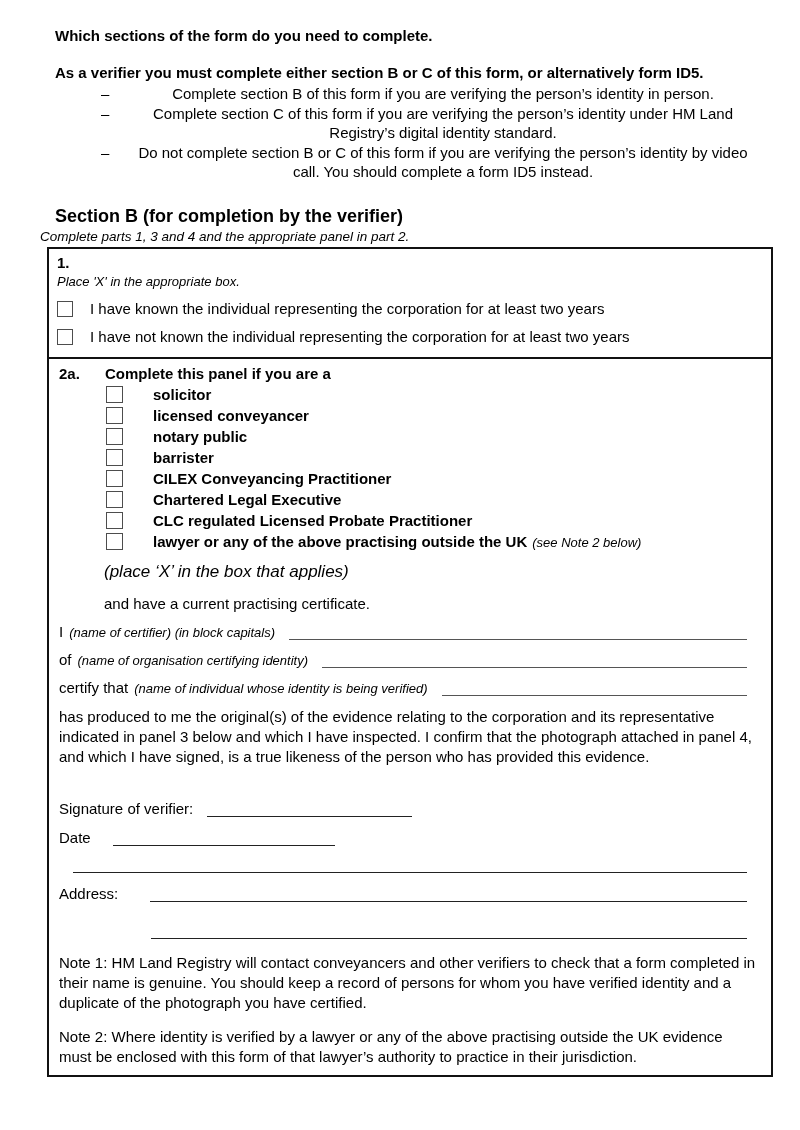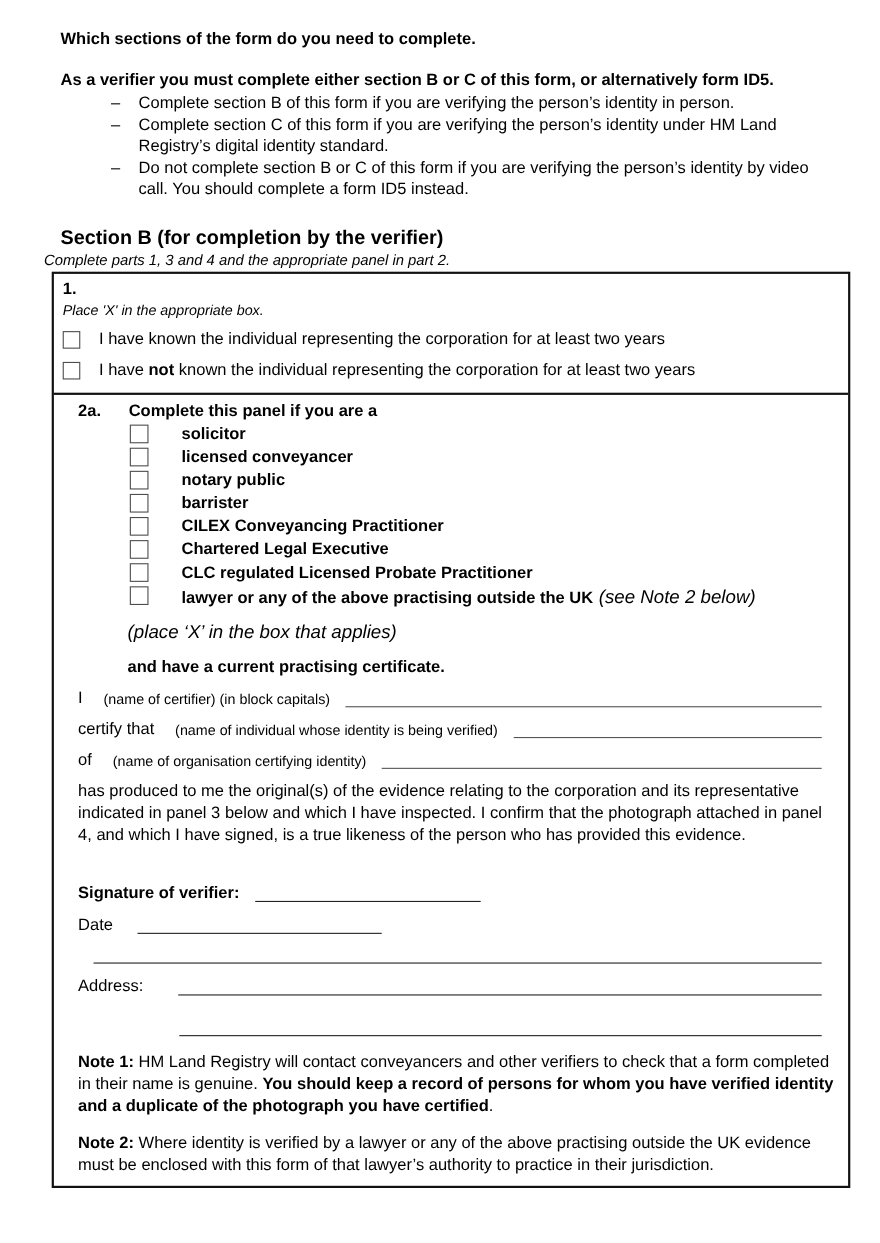--- a/index.html
+++ b/index.html
@@ -11,51 +11,51 @@
     color: #000;
     overflow: hidden;
   }
   .page { position: relative; width: 800px; height: 801px; padding-top: 26px; }
 
   
   .intro { margin: 0 40px 0 55px; font-size: 15px; line-height: 19px; }
   .intro-heading { font-weight: bold; margin-bottom: 18px; }
   .intro-subheading { font-weight: bold; }
   .bullet-list { margin-top: 2px; }
-  .bullet-item { position: relative; margin-left: 71px; margin-top: 1px; max-width: 655px; }
+  .bullet-item { position: relative; margin-left: 71px; margin-top: 1px; max-width: 655px; text-align: center; }
   .bullet-item::before { content: "\2013"; position: absolute; left: -25px; top: 0; }
 
   
   .sectionb-title { margin: 25px 0 0 55px; font-size: 18px; font-weight: bold; }
   .sectionb-subtitle { margin: 2px 0 3px 40px; font-size: 13.5px; font-style: italic; }
 
   
   .form-box { margin-left: 47px; width: 726px; border: 2px solid #111; }
 
   .part1 { padding: 5px 14px 12px 8px; border-bottom: 2px solid #111; }
   .part1-number { font-weight: bold; font-size: 15px; }
   .part1-instruction { font-style: italic; font-size: 13px; margin-top: 3px; }
   .option-row { display: flex; align-items: center; margin-top: 11px; font-size: 15px; }
   .cb { width: 16px; height: 16px; border: 1px solid #4d4d4d; background: #fff; flex: none; }
   .option-row .cb { margin-right: 17px; }
-  .b { font-weight: bold; }
+  .b { font-weight: normal; }
 
-  .part2a { padding: 6px 12px 8px 22px; font-size: 15px; }
+  .part2a { padding: 6px 12px 8px 10px; font-size: 15px; }
   .p2a-header { display: flex; }
   .p2a-number { font-weight: bold; width: 46px; flex: none; }
   .p2a-heading { font-weight: bold; }
   .role-row { display: flex; align-items: flex-start; margin-left: 47px; margin-top: 4px; }
   .role-row .cb { width: 17px; height: 17px; margin-right: 30px; }
   .role-label { font-weight: bold; }
-  .role-note { font-style: italic; font-weight: normal; font-size: 17px; margin-left: 5px; }
+  .role-note { font-style: italic; font-weight: normal; font-size: 13px; margin-left: 5px; }
   .place-x { font-style: italic; font-size: 17px; margin: 12px 0 0 45px; }
-  .cert-line { font-weight: bold; margin: 13px 0 0 45px; }
+  .cert-line { font-weight: normal; margin: 13px 0 0 45px; }
 
   .fill-row { display: flex; align-items: flex-end; margin-top: 11px; }
-  .hint { font-size: 13px; margin-left: 19px; }
+  .hint { font-style: italic; font-size: 13px; margin-left: 6px; }
   .wline { border-bottom: 1px solid #555; height: 15px; flex: 1; margin-left: 14px; margin-right: 12px; }
 
   .statement { margin-top: 11px; line-height: 20px; max-width: 706px; }
 
   .sig-block { margin-top: 33px; }
   .sig-row { display: flex; align-items: flex-end; margin-top: 12px; }
   .sig-row:first-child { margin-top: 0; text-align: center; }
   .dark-line { border-bottom: 1px solid #222; height: 15px; }
   .sig-line { width: 205px; margin-left: 14px; flex: none; }
   .date-line { width: 222px; margin-left: 22px; flex: none; }
@@ -139,27 +139,27 @@
 
       <div class="place-x">(place ‘X’ in the box that applies)</div>
       <div class="cert-line">and have a current practising certificate.</div>
 
       <div class="fill-row">
         <span>I</span>
         <span class="hint">(name of certifier) (in block capitals)</span>
         <span class="wline"></span>
       </div>
       <div class="fill-row">
-        <span>certify that</span>
-        <span class="hint">(name of individual whose identity is being verified)</span>
+        <span>of</span>
+        <span class="hint">(name of organisation certifying identity)</span>
         <span class="wline"></span>
       </div>
       <div class="fill-row">
-        <span>of</span>
-        <span class="hint">(name of organisation certifying identity)</span>
+        <span>certify that</span>
+        <span class="hint">(name of individual whose identity is being verified)</span>
         <span class="wline"></span>
       </div>
 
       <div class="statement">has produced to me the original(s) of the evidence relating to the corporation and its representative indicated in panel 3 below and which I have inspected. I confirm that the photograph attached in panel 4, and which I have signed, is a true likeness of the person who has provided this evidence.</div>
 
       <div class="sig-block">
         <div class="sig-row">
           <span class="b">Signature of verifier:</span>
           <span class="dark-line sig-line"></span>
         </div>

